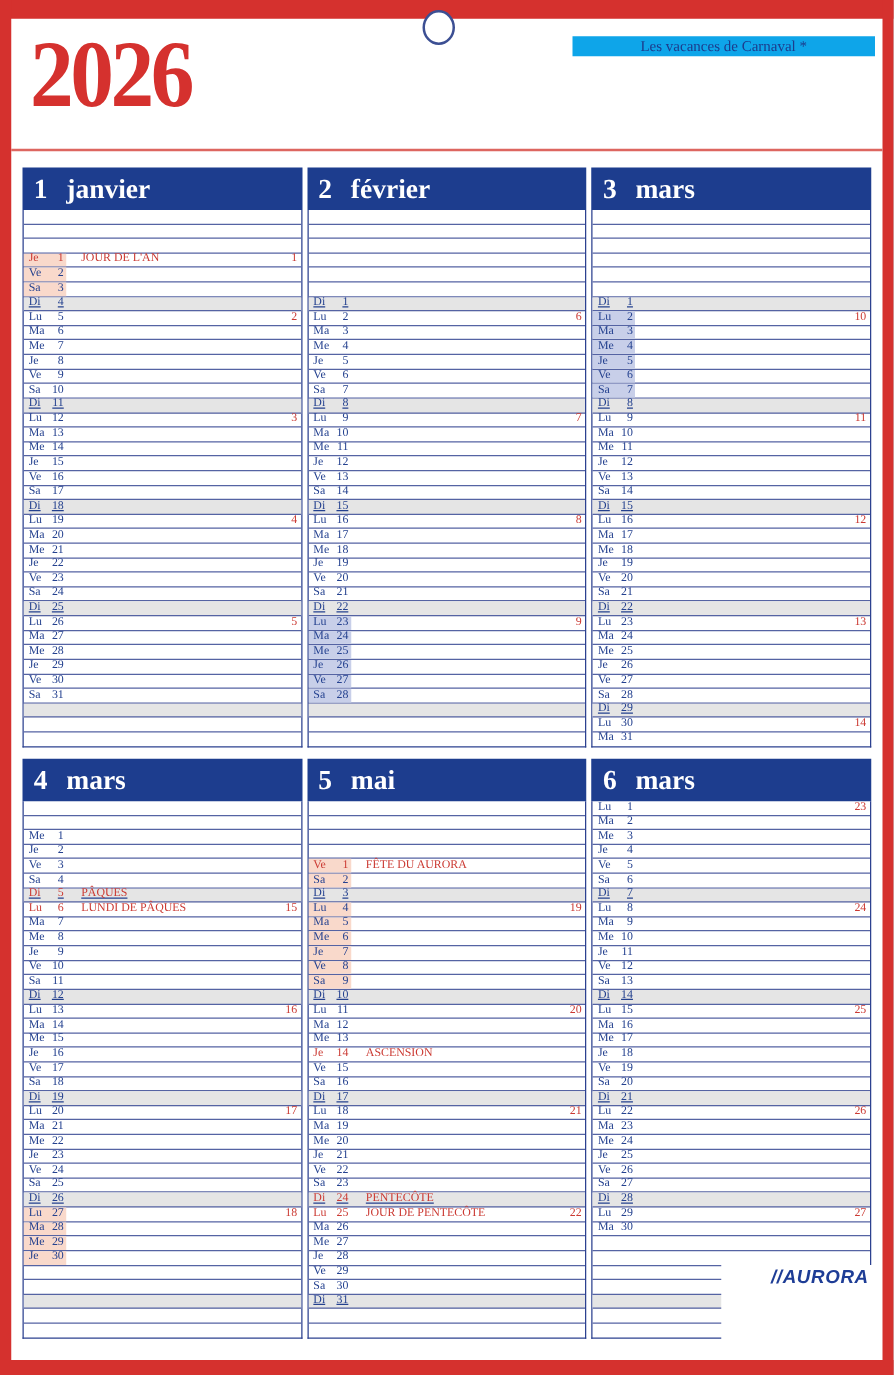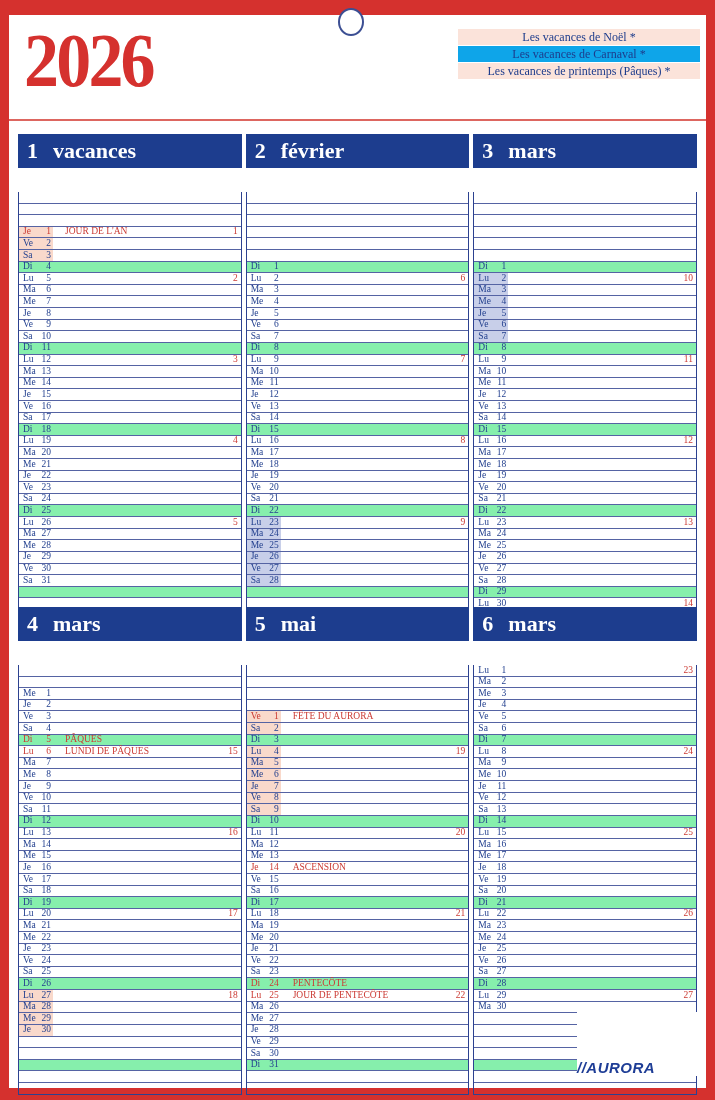--- a/index.html
+++ b/index.html
@@ -22,75 +22,69 @@
   .legend-item.noel,.legend-item.printemps{background:#fbe3da;}
   .legend-item.carnaval{background:#0ea5e9;}
   
   .half{position:absolute;left:18px;width:679px;}
   #half1{top:134px;} #half2{top:607px;}
   .cols{display:flex;gap:4px;}
   .col{flex:1;min-width:0;}
   .mh{height:34px;background:#1d3d8e;color:#fff;display:flex;align-items:center;
       padding-left:9px;font-weight:bold;font-size:22px;}
   .mh .num{margin-right:15px;}
-  .rows{border:1.5px solid #2c4190;border-top:none;box-sizing:border-box;margin-top:24px;}
+  .rows{border:1.5px solid #2c4190;border-top:none;box-sizing:border-box;}
   .row{position:relative;height:10.62px;border-bottom:1px solid #5563a3;display:flex;
        align-items:center;font-size:9.5px;line-height:1;color:#24418f;}
   .row:last-child{border-bottom:none;}
-  .row.sunday{background:#86efac;}
+  .row.sunday{background:#e5e5e5;text-decoration:underline;}
   .lab{width:34px;height:100%;display:flex;align-items:center;flex:none;}
   .lab.noel,.lab.printemps{background:#f9d9cb;}
   .lab.carnaval{background:#c8cfe9;}
   .wd{padding-left:4px;width:15px;}
   .dn{width:13px;text-align:right;}
   .hol{margin-left:12px;color:#cb3a33;white-space:nowrap;}
   .wk{position:absolute;right:3px;color:#cb3a33;}
   .row.holiday .wd,.row.holiday .dn{color:#cb3a33;}
   
   .brand{position:absolute;left:577px;top:1012px;width:121px;height:64px;background:#fff;
-         display:flex;flex-direction:row;align-items:flex-end;padding:1px 3px 0 0;box-sizing:border-box;gap:37px;}
+         display:flex;flex-direction:column;align-items:flex-end;padding:1px 3px 0 0;box-sizing:border-box;gap:37px;}
   .logo{color:#1e3d96;font-weight:bold;font-style:italic;font-size:15px;letter-spacing:.5px;
         font-family:"Liberation Sans",sans-serif;}
   .barcode{width:110px;height:30px;margin-top:1px;
         background:repeating-linear-gradient(90deg,#2a4a9e 0 2px,#ffffff 2px 4px);}
   .barcode-num{font-size:12px;color:#16307c;letter-spacing:1.8px;
         font-family:Liberation Sans, sans-serif;align-self:center;}
 </style>
 </head>
 <body>
 
 <div class="page">
   <div class="bar-top"></div>
   <div class="bar-left"></div>
   <div class="bar-right"></div>
   <div class="bar-bottom"></div>
   <div class="hole"></div>
 
   <div class="year">2026</div>
 
   <div class="legend" id="legend">
-      <div class="legend-item noel">
-        <span>Les vacances de Noël *</span>
-      </div>
       <div class="legend-item carnaval">
         <span>Les vacances de Carnaval *</span>
-      </div>
-      <div class="legend-item printemps">
-        <span>Les vacances de printemps (Pâques) *</span>
       </div>
     </div>
 
   <div class="divider"></div>
 
   <div class="half" id="half1">
     <div class="cols">
         <div class="col">
           <div class="mh">
             <span class="num">1</span>
-            <span class="name">vacances</span>
+            <span class="name">janvier</span>
           </div>
           <div class="rows">
             <div class="row"></div>
             <div class="row"></div>
             <div class="row"></div>
             <div class="row holiday">
               <div class="lab noel">
                 <span class="wd">Je</span>
                 <span class="dn">1</span>
               </div>

